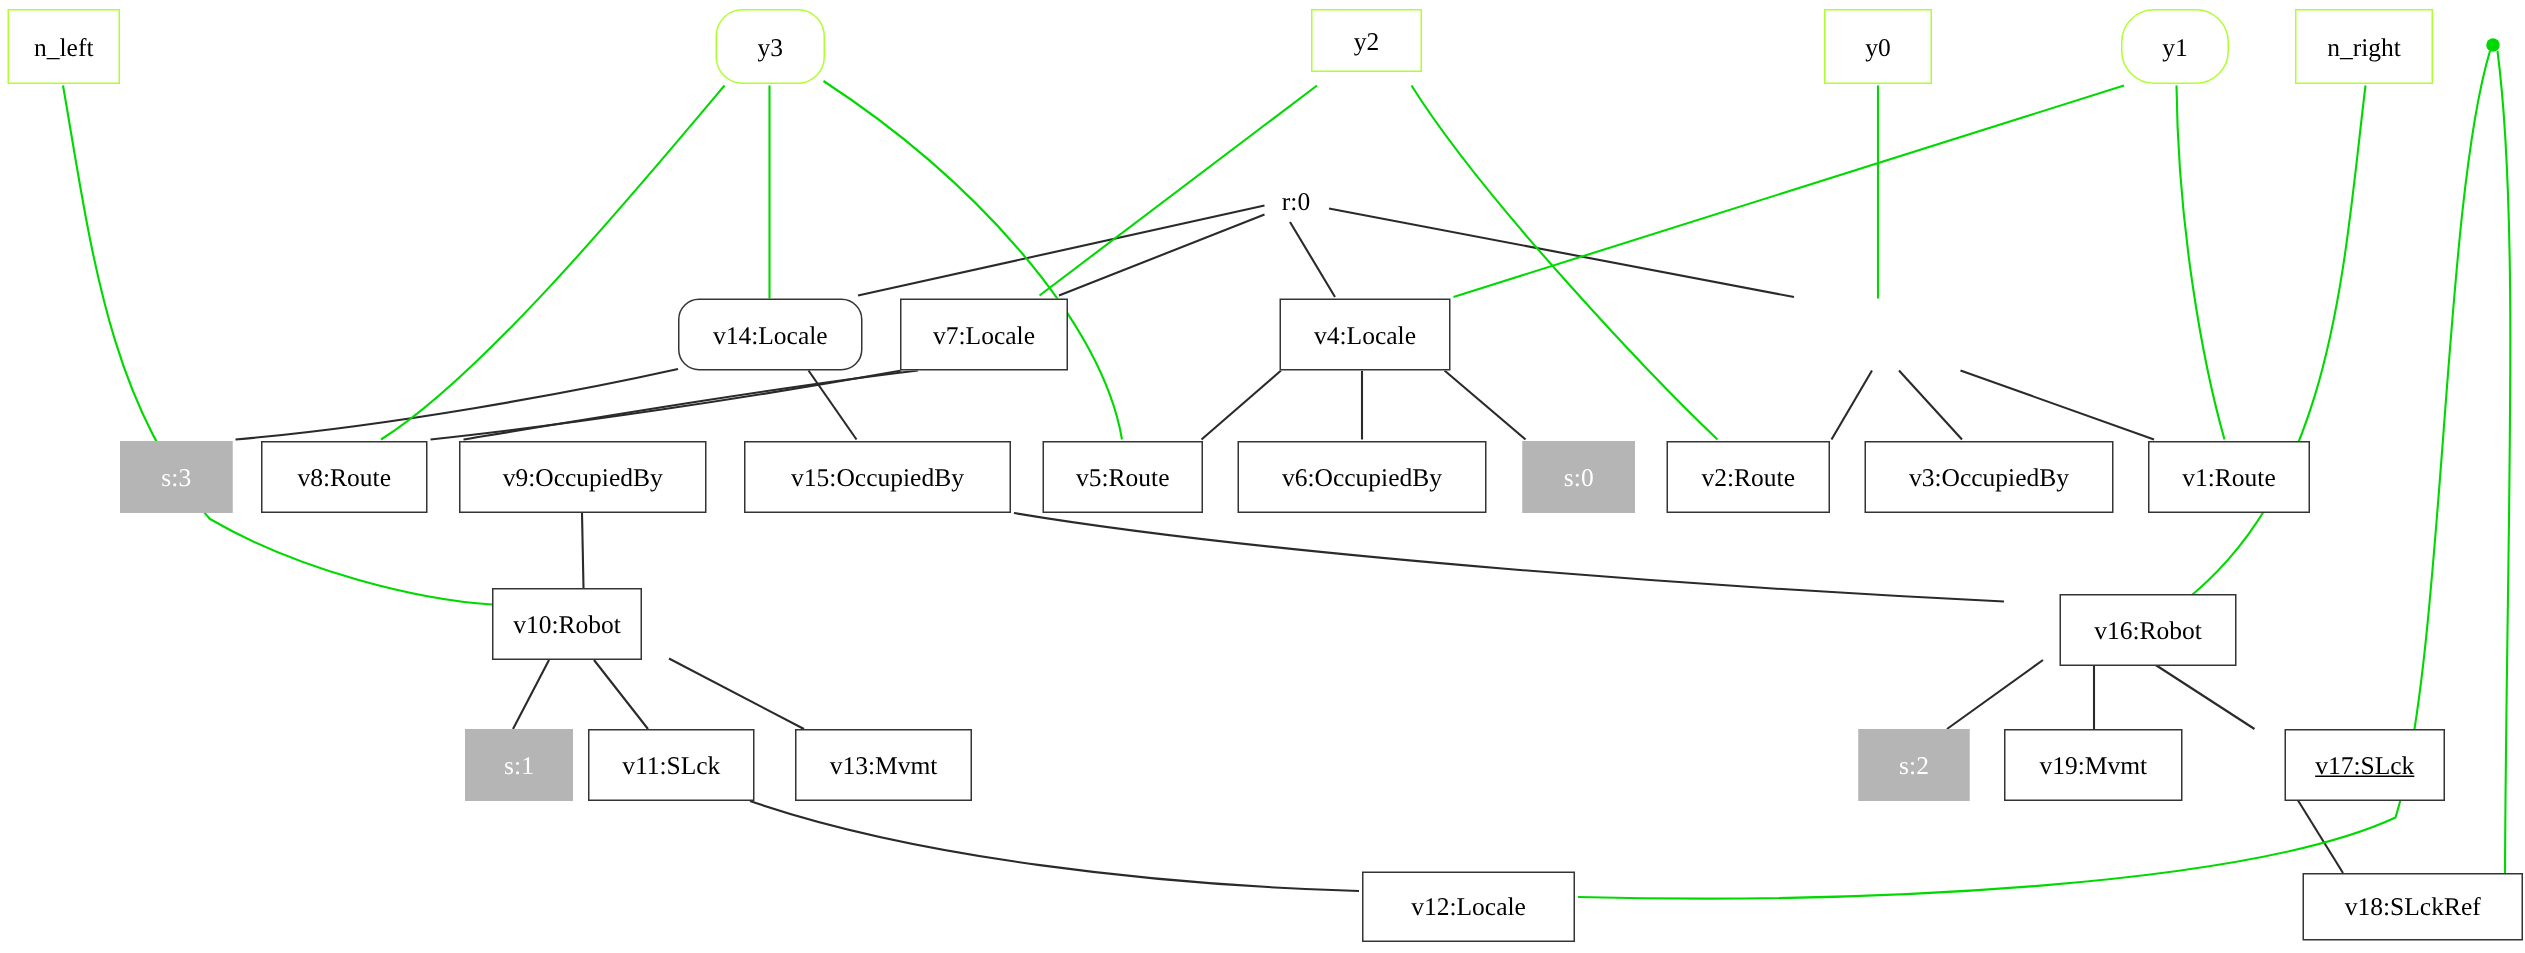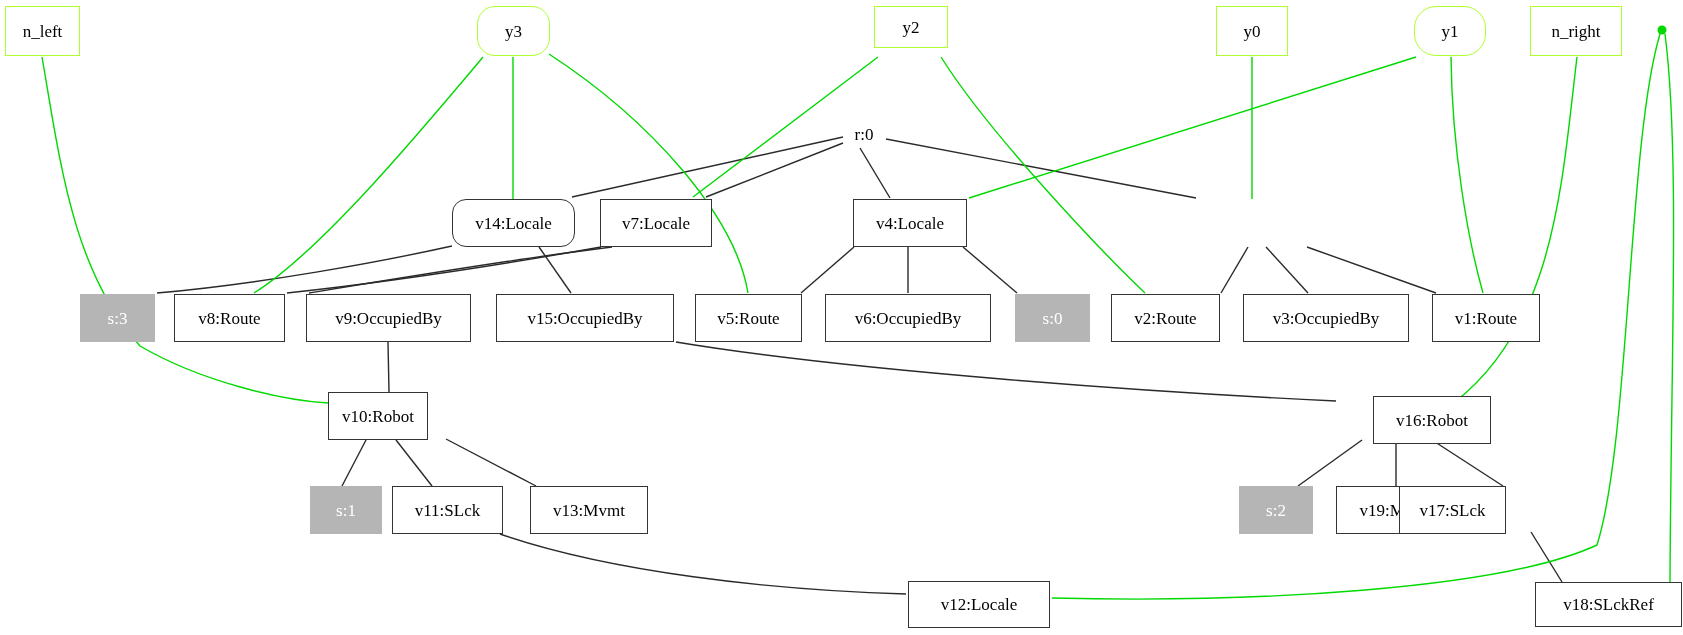--- a/index.html
+++ b/index.html
@@ -147,21 +147,21 @@
     </div>
     <div class="node entity" style="left: 530px; top: 486px; width: 118px; height: 48px;">
       <span>v13:Mvmt</span>
     </div>
     <div class="node state" style="left: 1239px; top: 486px; width: 74px; height: 48px;">
       <span>s:2</span>
     </div>
     <div class="node entity" style="left: 1336px; top: 486px; width: 119px; height: 48px;">
       <span>v19:Mvmt</span>
     </div>
-    <div class="node entity" style="left: 1399px; top: 486px; width: 107px; height: 48px;">
+    <div class="node entity" style="left: 1523px; top: 486px; width: 107px; height: 48px; text-decoration: underline;">
       <span>v17:SLck</span>
     </div>
     <div class="node entity" style="left: 908px; top: 581px; width: 142px; height: 47px;">
       <span>v12:Locale</span>
     </div>
     <div class="node entity" style="left: 1535px; top: 582px; width: 147px; height: 45px;">
       <span>v18:SLckRef</span>
     </div>
   </div>
 

